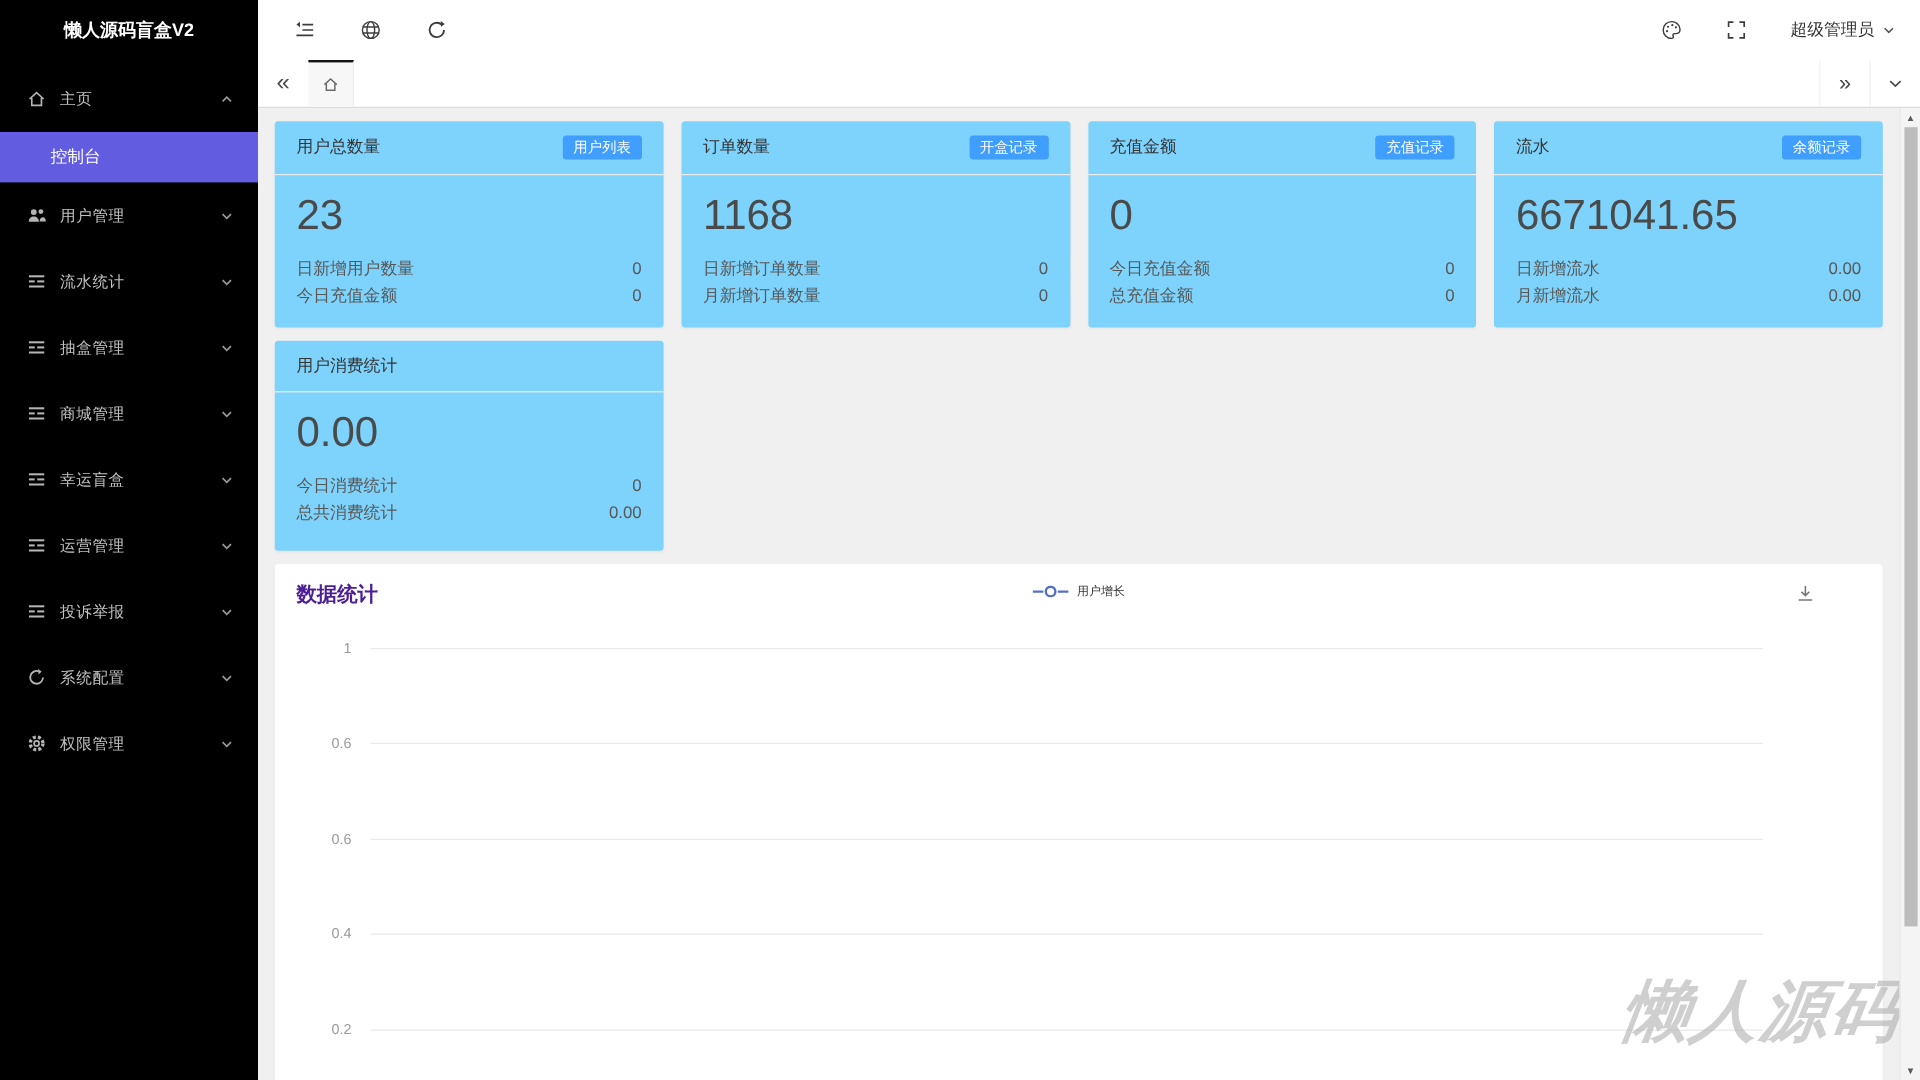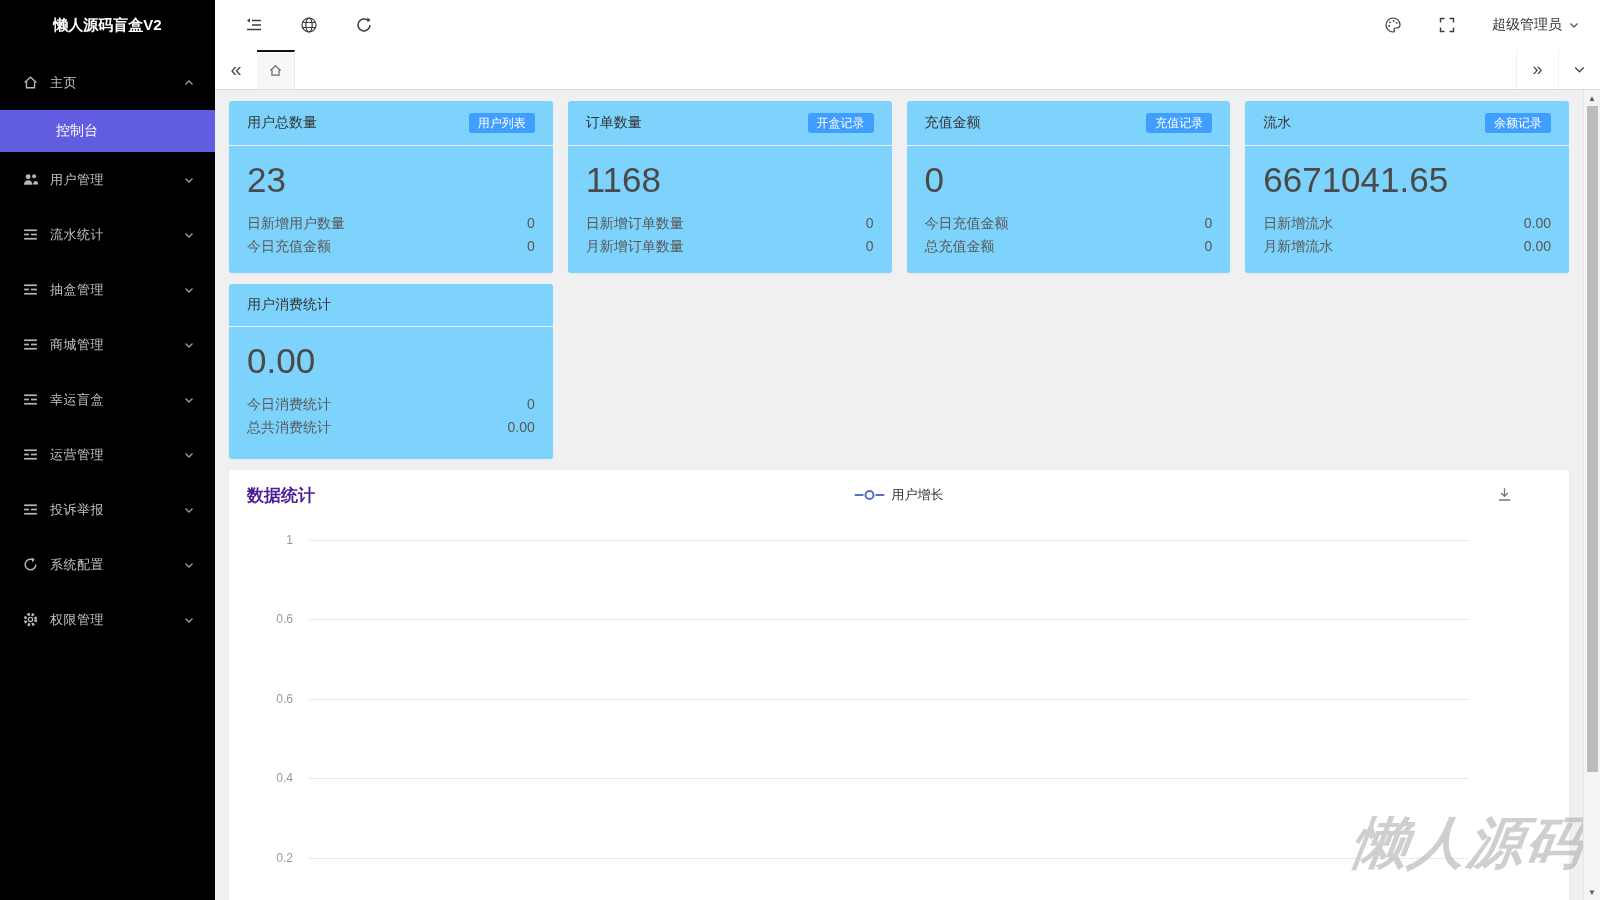--- a/index.html
+++ b/index.html
@@ -15,21 +15,21 @@
   .sidebar { position:absolute; left:0; top:0; width:215px; height:900px; background:#000; z-index:10; }
   .logo { height:50px; display:flex; align-items:center; justify-content:center;
           color:#fff; font-size:15px; font-weight:bold; }
   .menu { padding-top:5px; }
   .menu-item { height:55px; display:flex; align-items:center; padding:0 20px 0 22px;
                color:#c2c2c2; font-size:13px; cursor:pointer; }
   .menu-item .mi-icon { width:17px; height:17px; margin-right:11px; flex:none; }
   .menu-item .mi-label { flex:1; letter-spacing:.5px; }
   .menu-item .mi-chev { width:12px; height:12px; flex:none; }
   .submenu-item { height:42px; background:#615ce0; color:#fff; font-size:14px;
-                  display:flex; align-items:center; padding-left:56px; cursor:pointer; }
+                  display:flex; align-items:center; padding-left:42px; cursor:pointer; }
 
   
   .header { position:absolute; left:215px; top:0; width:1385px; height:50px; background:#fff;
             display:flex; align-items:center; padding:0 20px 0 30px; }
   .hicon { width:18px; height:18px; cursor:pointer; }
   .header-left { display:flex; align-items:center; gap:37px; }
   .header-right { margin-left:auto; display:flex; align-items:center; gap:36px; }
   .user-menu { display:flex; align-items:center; gap:6px; font-size:14px; color:#333; cursor:pointer; }
 
   
@@ -56,21 +56,21 @@
            line-height:14px; cursor:pointer; }
   .card-body { padding:8px 18px 12px; }
   .big-number { font-size:35px; color:#4a4a4a; margin:6px 0 12px; }
   .stat-row { display:flex; justify-content:space-between; font-size:14px; color:#585858; line-height:23px; }
 
   
   .chart-card { position:relative; background:#fff; border-radius:3px; height:560px;
                 box-shadow:0 1px 3px rgba(0,0,0,.04); }
   .chart-title { position:absolute; left:18px; top:14px; font-size:17px; font-weight:bold; color:#4c1d95; }
   .chart-legend { position:absolute; left:50%; top:16px; transform:translateX(-50%);
-                  display:flex; align-items:center; gap:7px; font-size:13px; color:#333; cursor:pointer; }
+                  display:flex; align-items:center; gap:7px; font-size:10px; color:#333; cursor:pointer; }
   .chart-download { position:absolute; right:56px; top:16px; cursor:pointer; }
   .gridline { position:absolute; left:80px; width:1160px; height:1px; background:#e9e9e9; }
   .ytick { position:absolute; left:0; width:64px; text-align:right; font-size:12px; color:#999;
            transform:translateY(-50%); }
 
   
   .watermark { position:absolute; left:1352px; top:806px; z-index:20; font-size:56px; font-weight:900;
                font-style:italic; color:#a9a9a9; opacity:.55; letter-spacing:2px;
                transform:skewX(-8deg); white-space:nowrap; pointer-events:none; }
 

